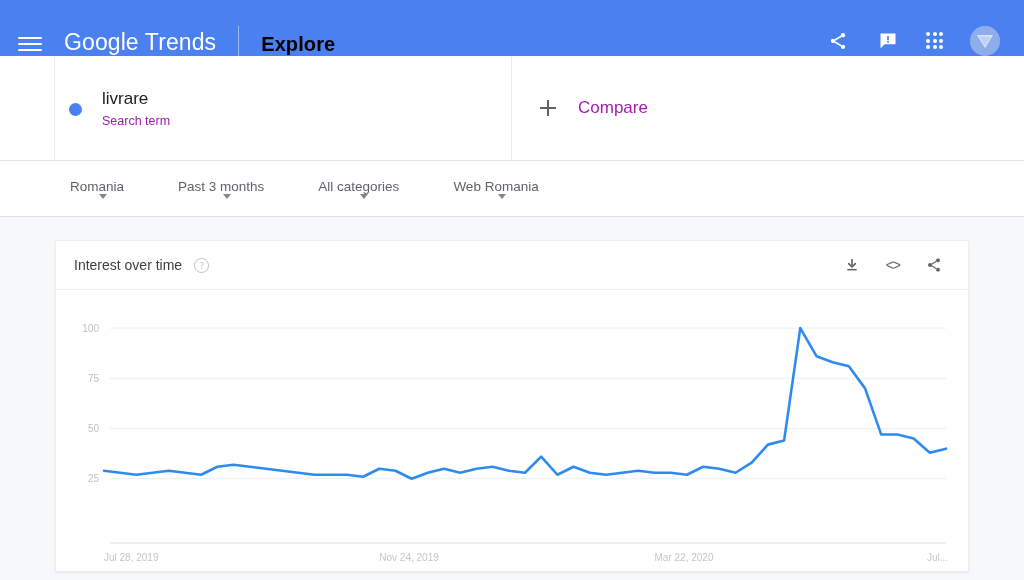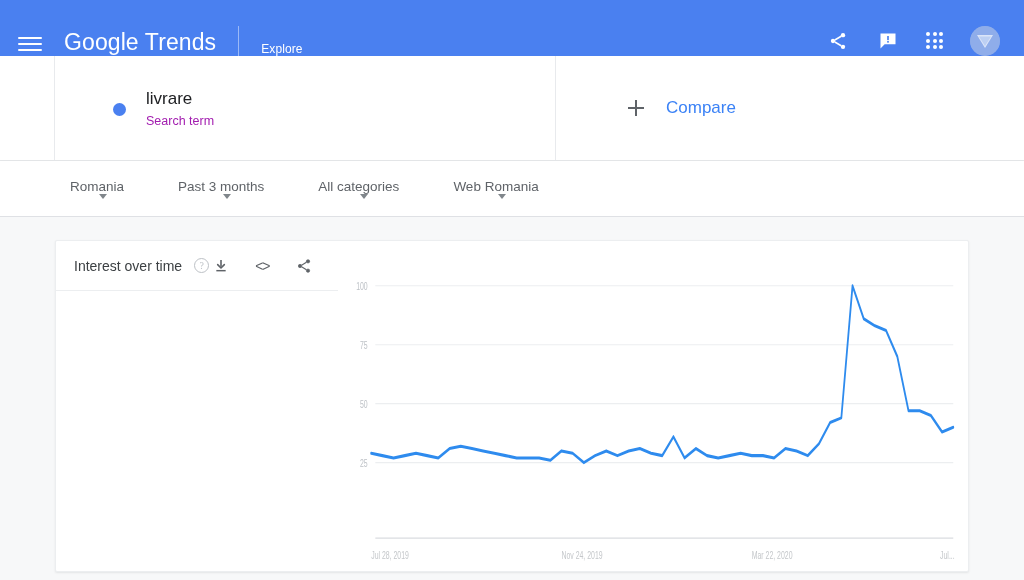--- a/index.html
+++ b/index.html
@@ -33,21 +33,21 @@
     cursor: pointer;
   }
   .brand .b-bold { font-weight: 400; }
   .brand .b-light { font-weight: 300; }
   .vdiv {
     width: 1px; height: 30px;
     background: rgba(255,255,255,0.45);
     margin: 0 22px;
   }
   .explore {
-    color: #ffffff; font-size: 12px; font-weight: 400;
+    color: #000000; font-size: 20px; font-weight: 700;
     cursor: pointer; letter-spacing: 0.1px;
   }
   .appbar-right {
     margin-left: auto;
     display: flex; align-items: center; gap: 26px;
     padding-right: 8px;
   }
   .icon-btn {
     width: 24px; height: 24px;
     display: flex; align-items: center; justify-content: center;
@@ -66,21 +66,20 @@
     display: flex; align-items: center; justify-content: center;
     cursor: pointer; overflow: hidden;
   }
 
   
   .term-row {
     height: 105px;
     display: flex;
     border-bottom: 1px solid #e4e6e8;
     background: #fff;
-    gap: 44px;
   }
   .term-left-gutter {
     width: 55px; height: 100%;
     border-right: 1px solid #e8eaed;
   }
   .term-cell {
     flex: 0 0 457px;
     display: flex; align-items: center;
     padding-left: 14px;
     border-right: 1px solid #e8eaed;
@@ -104,21 +103,21 @@
     height: 100%;
   }
   .plus {
     position: relative; width: 16px; height: 16px; margin-right: 22px; flex: none;
   }
   .plus::before, .plus::after {
     content: ""; position: absolute; background: #5f6368;
   }
   .plus::before { left: 0; top: 7px; width: 16px; height: 1.6px; }
   .plus::after  { top: 0; left: 7px; height: 16px; width: 1.6px; }
-  .compare-label { font-size: 17px; color: #3b82f6; }
+  .compare-label { font-size: 17px; color: #a21caf; }
 
   
   .filter-bar {
     height: 56px;
     display: flex; align-items: center;
     padding-left: 70px;
     background: #fff;
     border-bottom: 1px solid #dfe1e5;
     box-shadow: 0 1px 2px rgba(60,64,67,0.06);
   }
@@ -141,21 +140,21 @@
     background: #f7f8f9;
     height: 363px;
     padding: 23px 55px 0 55px;
   }
   .card {
     background: #fff;
     border: 1px solid #eceef0;
     border-radius: 2px;
     box-shadow: 0 1px 2px rgba(60,64,67,0.10);
     height: 332px;
-    display: flex; flex-direction: row;
+    display: flex; flex-direction: column;
   }
   .card-head {
     height: 50px;
     display: flex; align-items: center;
     padding: 0 22px 0 18px;
     border-bottom: 1px solid #eceef0;
   }
   .card-title { font-size: 14px; color: #3c4043; }
   .help-icon {
     width: 15px; height: 15px; border-radius: 50%;

